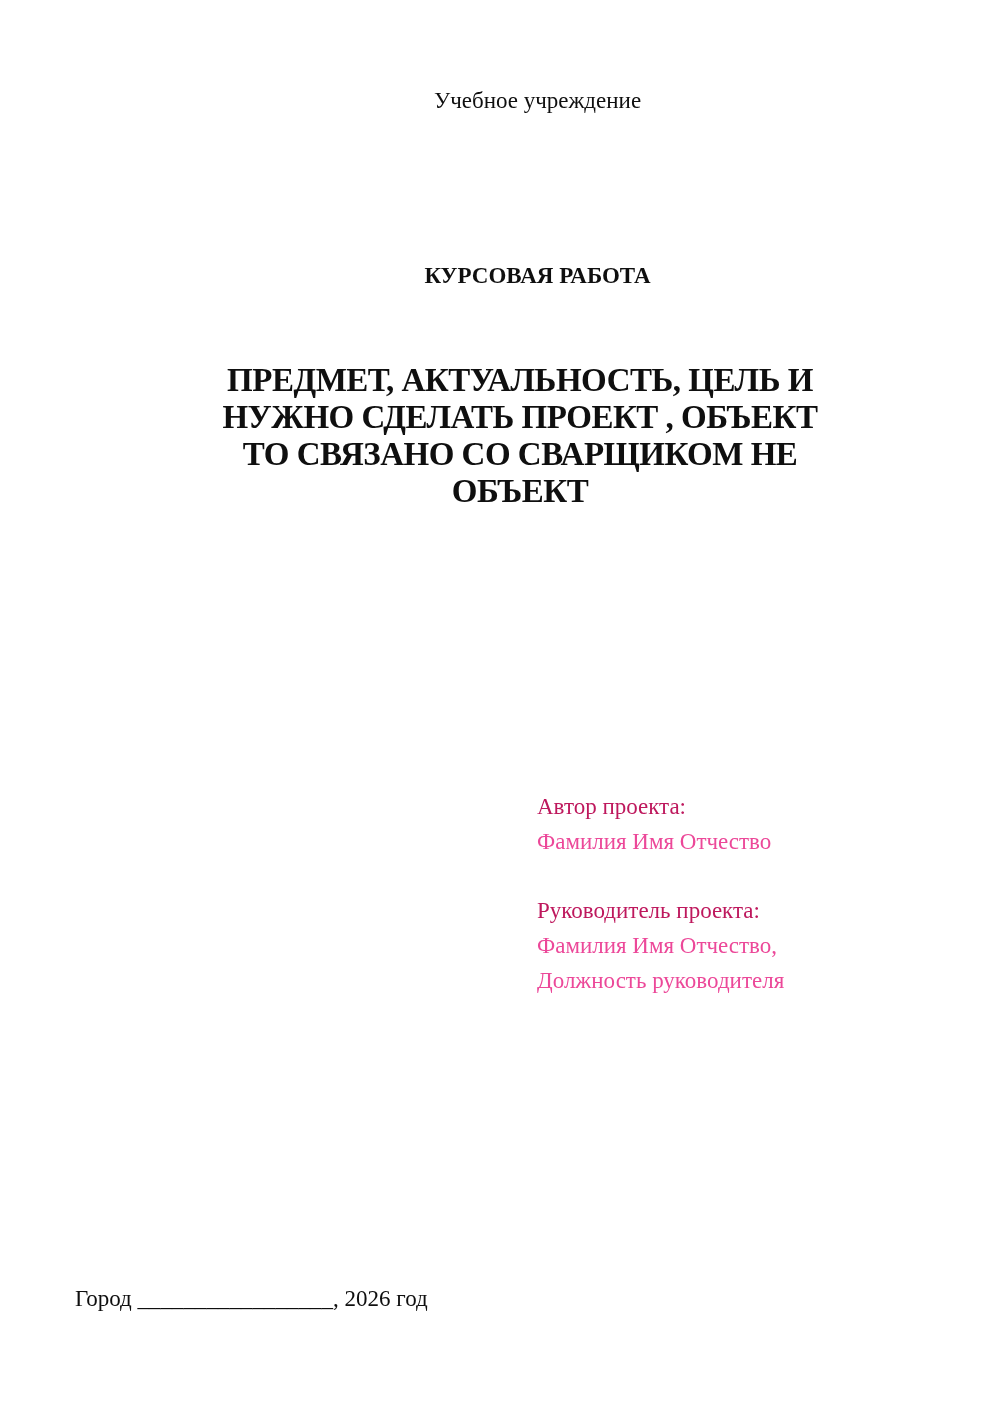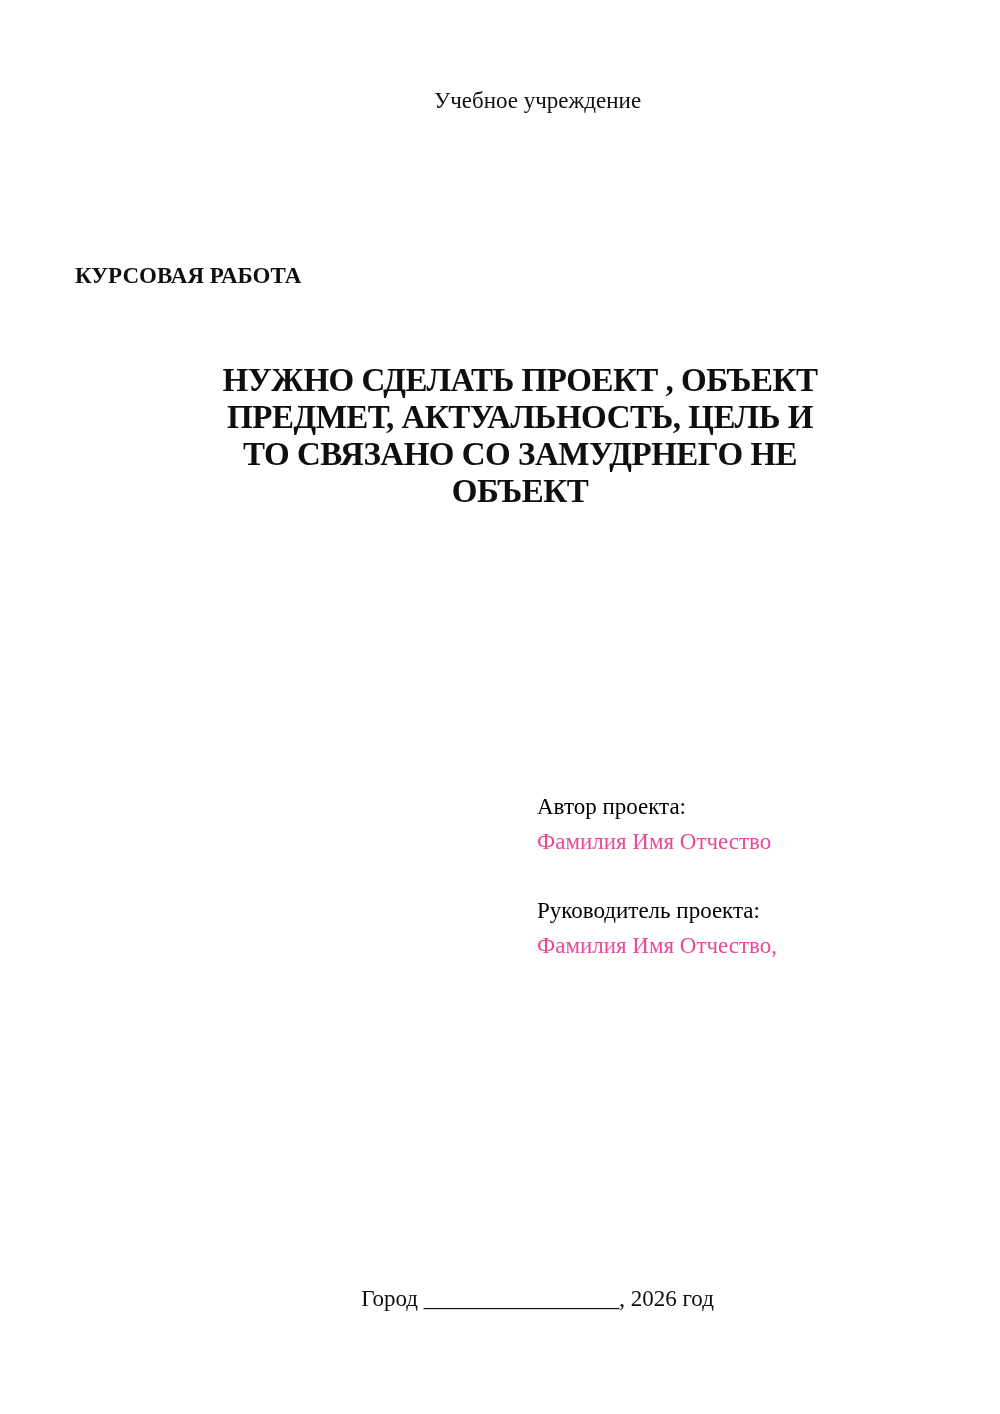--- a/index.html
+++ b/index.html
@@ -23,21 +23,21 @@
     right: 0;
     text-align: center;
     font-size: 23px;
     line-height: 30px;
   }
   .doctype {
     position: absolute;
     top: 261px;
     left: 75px;
     right: 0;
-    text-align: left;
+    text-align: center;
     font-size: 23px;
     font-weight: bold;
     line-height: 30px;
   }
   .title {
     position: absolute;
     top: 362px;
     left: 40px;
     right: 0;
     text-align: center;
@@ -47,53 +47,53 @@
     letter-spacing: -0.5px;
   }
   .credits-block {
     position: absolute;
     left: 537px;
     font-size: 23px;
     line-height: 35px;
   }
   .author-block { top: 789px; }
   .supervisor-block { top: 893px; }
-  .credit-label { color: #000000; }
+  .credit-label { color: #be185d; }
   .placeholder { color: #ec4899; }
   .footer {
     position: absolute;
     top: 1284px;
     left: 75px;
     right: 0;
-    text-align: center;
     font-size: 23px;
     line-height: 30px;
   }
 </style>
 </head>
 <body>
 
 <div class="page">
 
   <div class="institution">Учебное учреждение</div>
 
   <div class="doctype">КУРСОВАЯ РАБОТА</div>
 
   <div class="title">
+    <div>ПРЕДМЕТ, АКТУАЛЬНОСТЬ, ЦЕЛЬ И</div>
     <div>НУЖНО СДЕЛАТЬ ПРОЕКТ , ОБЪЕКТ</div>
-    <div>ПРЕДМЕТ, АКТУАЛЬНОСТЬ, ЦЕЛЬ И</div>
-    <div>ТО СВЯЗАНО СО ЗАМУДРНЕГО НЕ</div>
+    <div>ТО СВЯЗАНО СО СВАРЩИКОМ НЕ</div>
     <div>ОБЪЕКТ</div>
   </div>
 
   <div class="credits-block author-block">
     <div class="credit-label">Автор проекта:</div>
     <div class="placeholder">Фамилия Имя Отчество</div>
   </div>
 
   <div class="credits-block supervisor-block">
     <div class="credit-label">Руководитель проекта:</div>
     <div class="placeholder">Фамилия Имя Отчество,</div>
+    <div class="placeholder">Должность руководителя</div>
   </div>
 
   <div class="footer">Город _________________, 2026 год</div>
 
 </div>
 
 </body></html>

